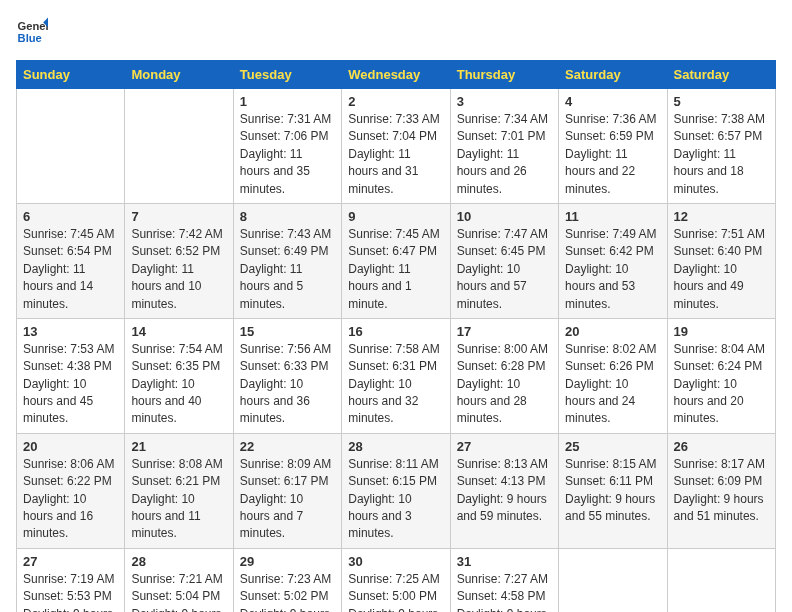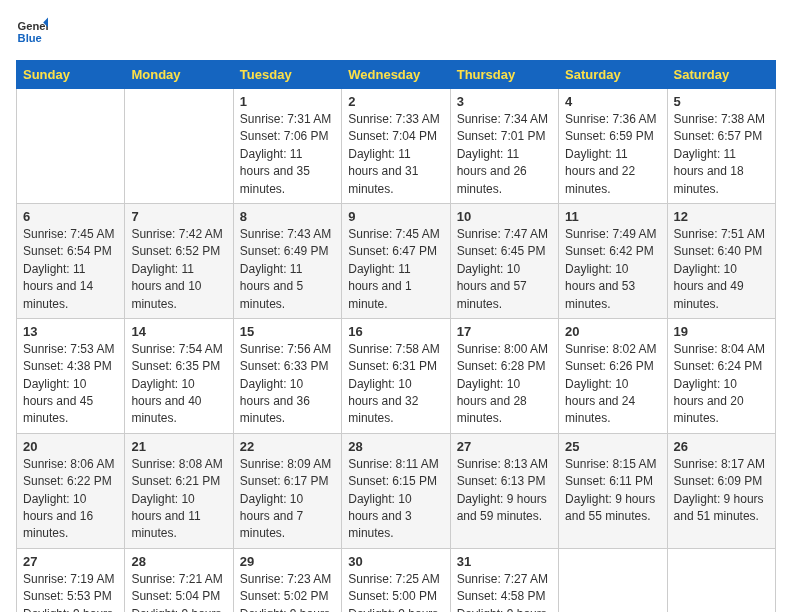--- a/index.html
+++ b/index.html
@@ -248,21 +248,21 @@
         </td>
         <td>
           <span class="day-number">28</span>
           <div class="day-info">Sunrise: 8:11 AM
 Sunset: 6:15 PM
 Daylight: 10 hours and 3 minutes.</div>
         </td>
         <td>
           <span class="day-number">27</span>
           <div class="day-info">Sunrise: 8:13 AM
-Sunset: 6:13 PM
+Sunset: 4:13 PM
 Daylight: 9 hours and 59 minutes.</div>
         </td>
         <td>
           <span class="day-number">25</span>
           <div class="day-info">Sunrise: 8:15 AM
 Sunset: 6:11 PM
 Daylight: 9 hours and 55 minutes.</div>
         </td>
         <td>
           <span class="day-number">26</span>

